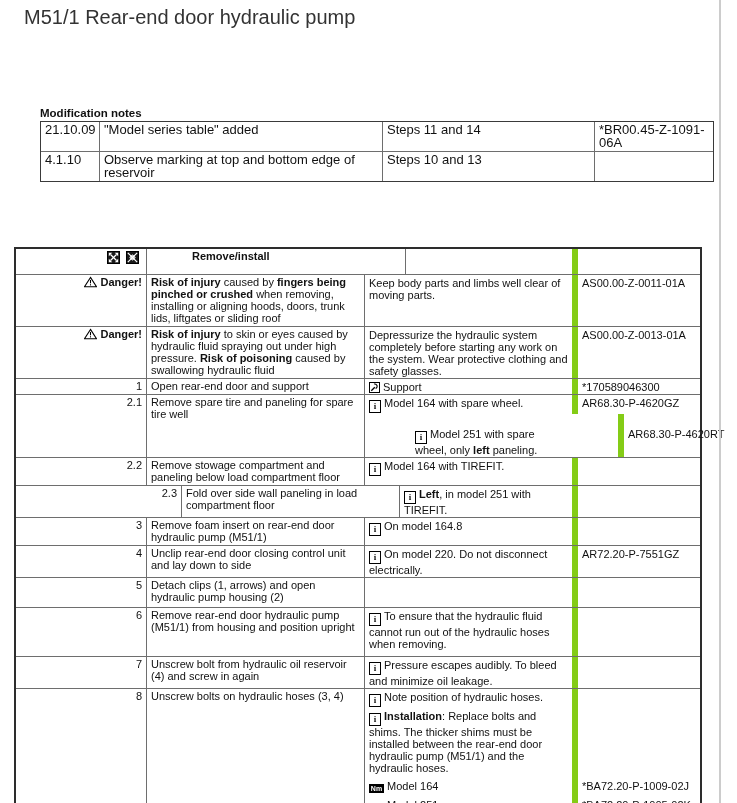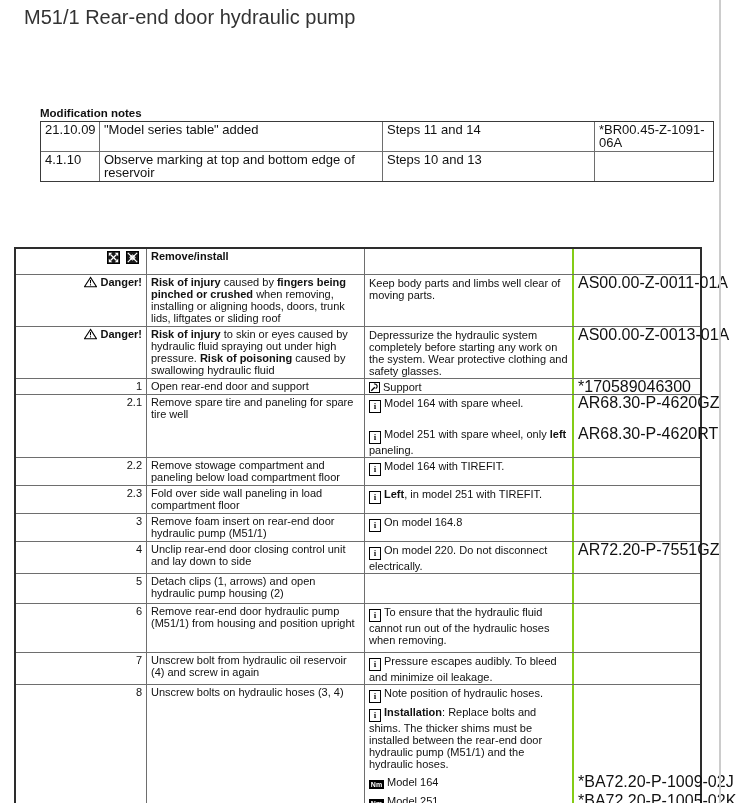--- a/index.html
+++ b/index.html
@@ -15,28 +15,28 @@
   .mcell{padding:1px 4px 2px;font-size:13px;line-height:13px;box-sizing:border-box;}
   .mcell + .mcell{border-left:1px solid #6e6e6e;}
 
   .ptable{position:absolute;left:14px;top:247px;width:688px;border:2px solid #2d2d2d;
           box-sizing:border-box;background:#fff;}
   .prow{display:grid;grid-template-columns:131px 218px 1fr;box-sizing:border-box;}
   .prow + .prow{border-top:1px solid #6e6e6e;}
   .cell{padding:1px 4px 2px;font-size:11px;line-height:12px;box-sizing:border-box;}
   .c1{border-right:1px solid #6e6e6e;text-align:right;}
   .c2{border-right:1px solid #6e6e6e;}
-  .header-row{min-height:25px;}
+  .header-row{min-height:25px;gap:41px;}
   .b{font-weight:bold;}
   .c34{display:grid;grid-template-columns:1fr 128px;}
   .header-row .c34{grid-template-rows:1fr;}
   .note{padding:2px 4px 1px;font-size:11px;line-height:12px;box-sizing:border-box;}
-  .doc{padding:2px 4px 1px;font-size:16px;line-height:12px;border-left:2px solid #84cc16;
+  .doc{padding:2px 4px 1px;font-size:11px;line-height:12px;border-left:6px solid #84cc16;
        box-sizing:border-box;white-space:nowrap;}
-  .gapped{padding-top:14px;}
+  .gapped{padding-top:14px;margin-left:46px;}
   .nmrow{padding-top:5px;}
   .note.fill,.doc.fill{padding:0;}
   .danger-label{font-weight:bold;margin-left:3px;}
   .warn-svg{vertical-align:-2px;}
   .hicon{display:inline-block;margin-right:3px;vertical-align:middle;line-height:0;}
   .ic{display:inline-block;margin-right:3px;vertical-align:-2px;}
   .ic-info{width:10px;height:11px;border:1px solid #000;text-align:center;
            font:bold 9px "Liberation Serif",serif;line-height:11px;vertical-align:-2px;}
   .ic-nm{min-width:13px;height:9px;background:#000;color:#fff;text-align:center;
          font:bold 7px "Liberation Sans",sans-serif;line-height:9px;padding:0 1px;
@@ -151,21 +151,21 @@
     <div class="prow" style="min-height: 25px;">
       <div class="cell c1">2.2</div>
       <div class="cell c2"><span>Remove stowage compartment and paneling below load compartment floor</span></div>
       <div class="c34" style="grid-template-rows: repeat(1, min-content) 1fr;">
         <div class="note"><span class="ic ic-info">i</span><span>Model 164 with TIREFIT.</span></div>
         <div class="doc"></div>
         <div class="note fill"></div>
         <div class="doc fill"></div>
       </div>
     </div>
-    <div class="prow" style="min-height: 25px;">
+    <div class="prow" style="min-height: 25px; padding-left: 35px;">
       <div class="cell c1">2.3</div>
       <div class="cell c2"><span>Fold over side wall paneling in load compartment floor</span></div>
       <div class="c34" style="grid-template-rows: repeat(1, min-content) 1fr;">
         <div class="note"><span class="ic ic-info">i</span><span class="b">Left</span><span>, in model 251 with TIREFIT.</span></div>
         <div class="doc"></div>
         <div class="note fill"></div>
         <div class="doc fill"></div>
       </div>
     </div>
     <div class="prow" style="min-height: 25px;">

